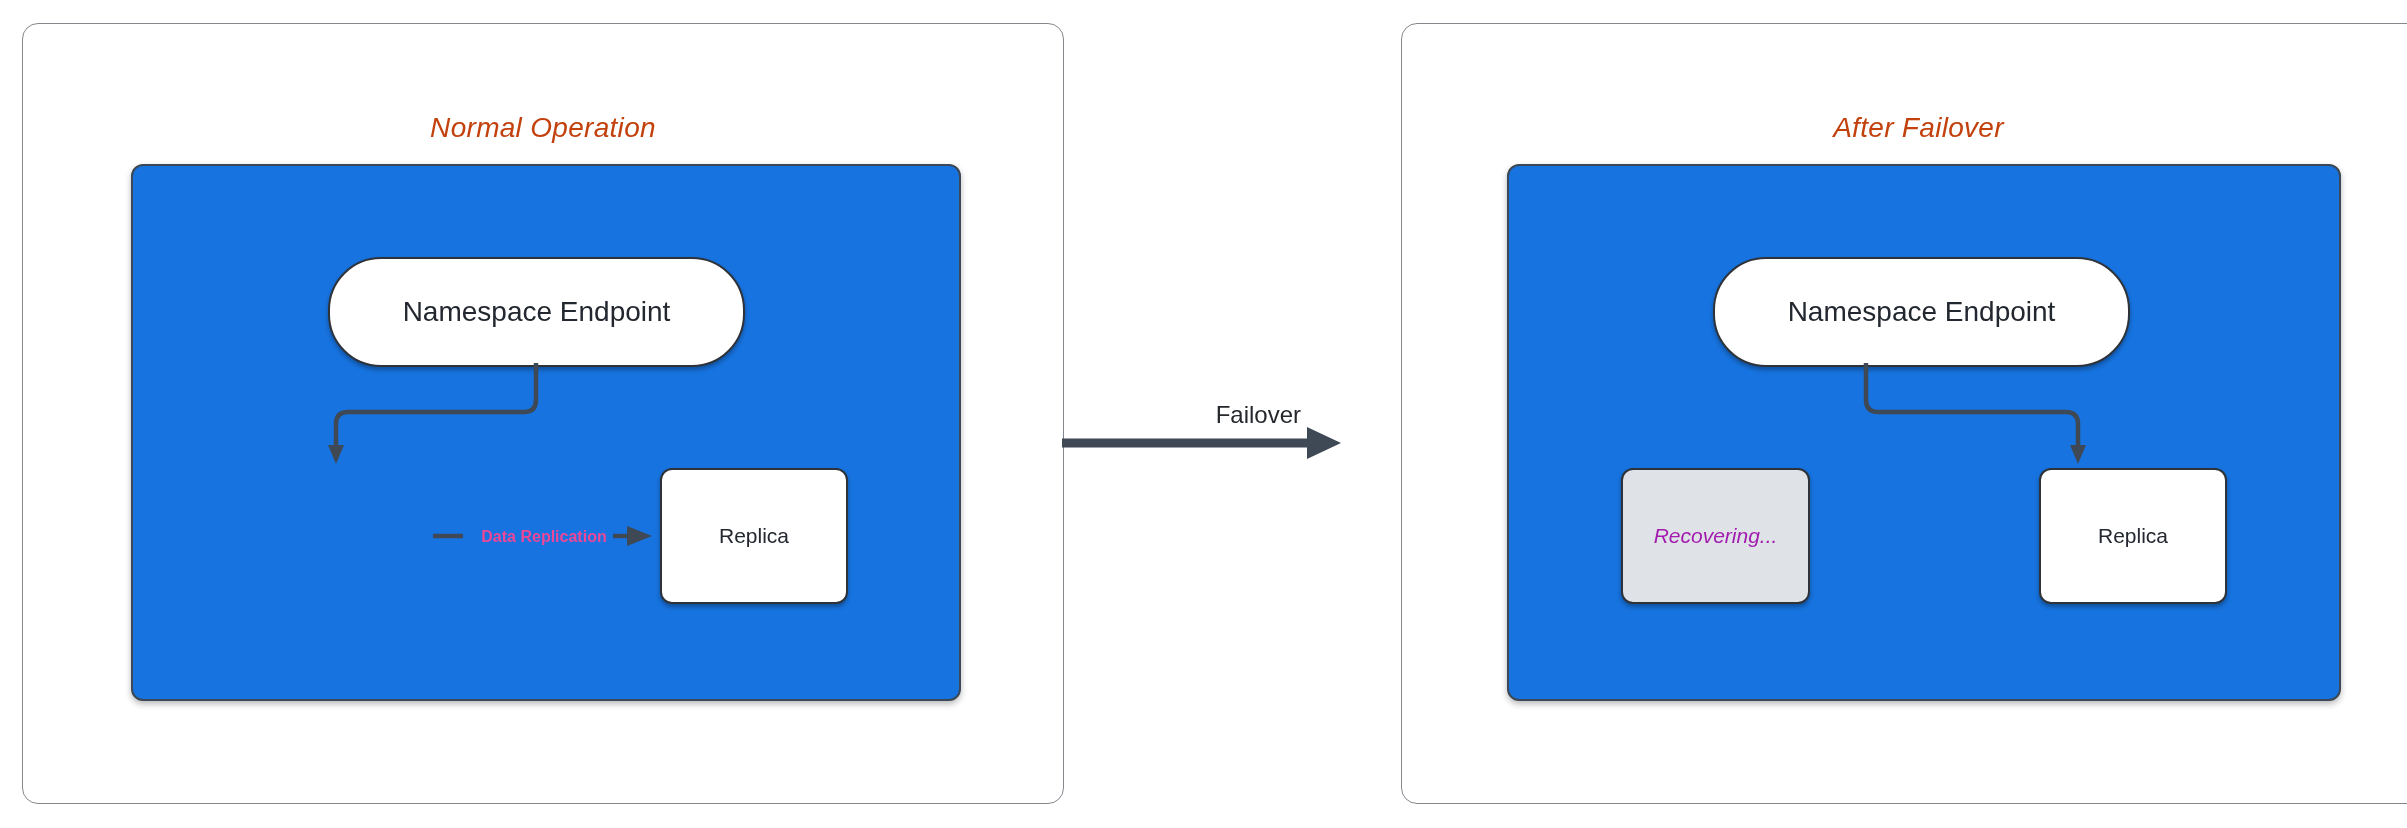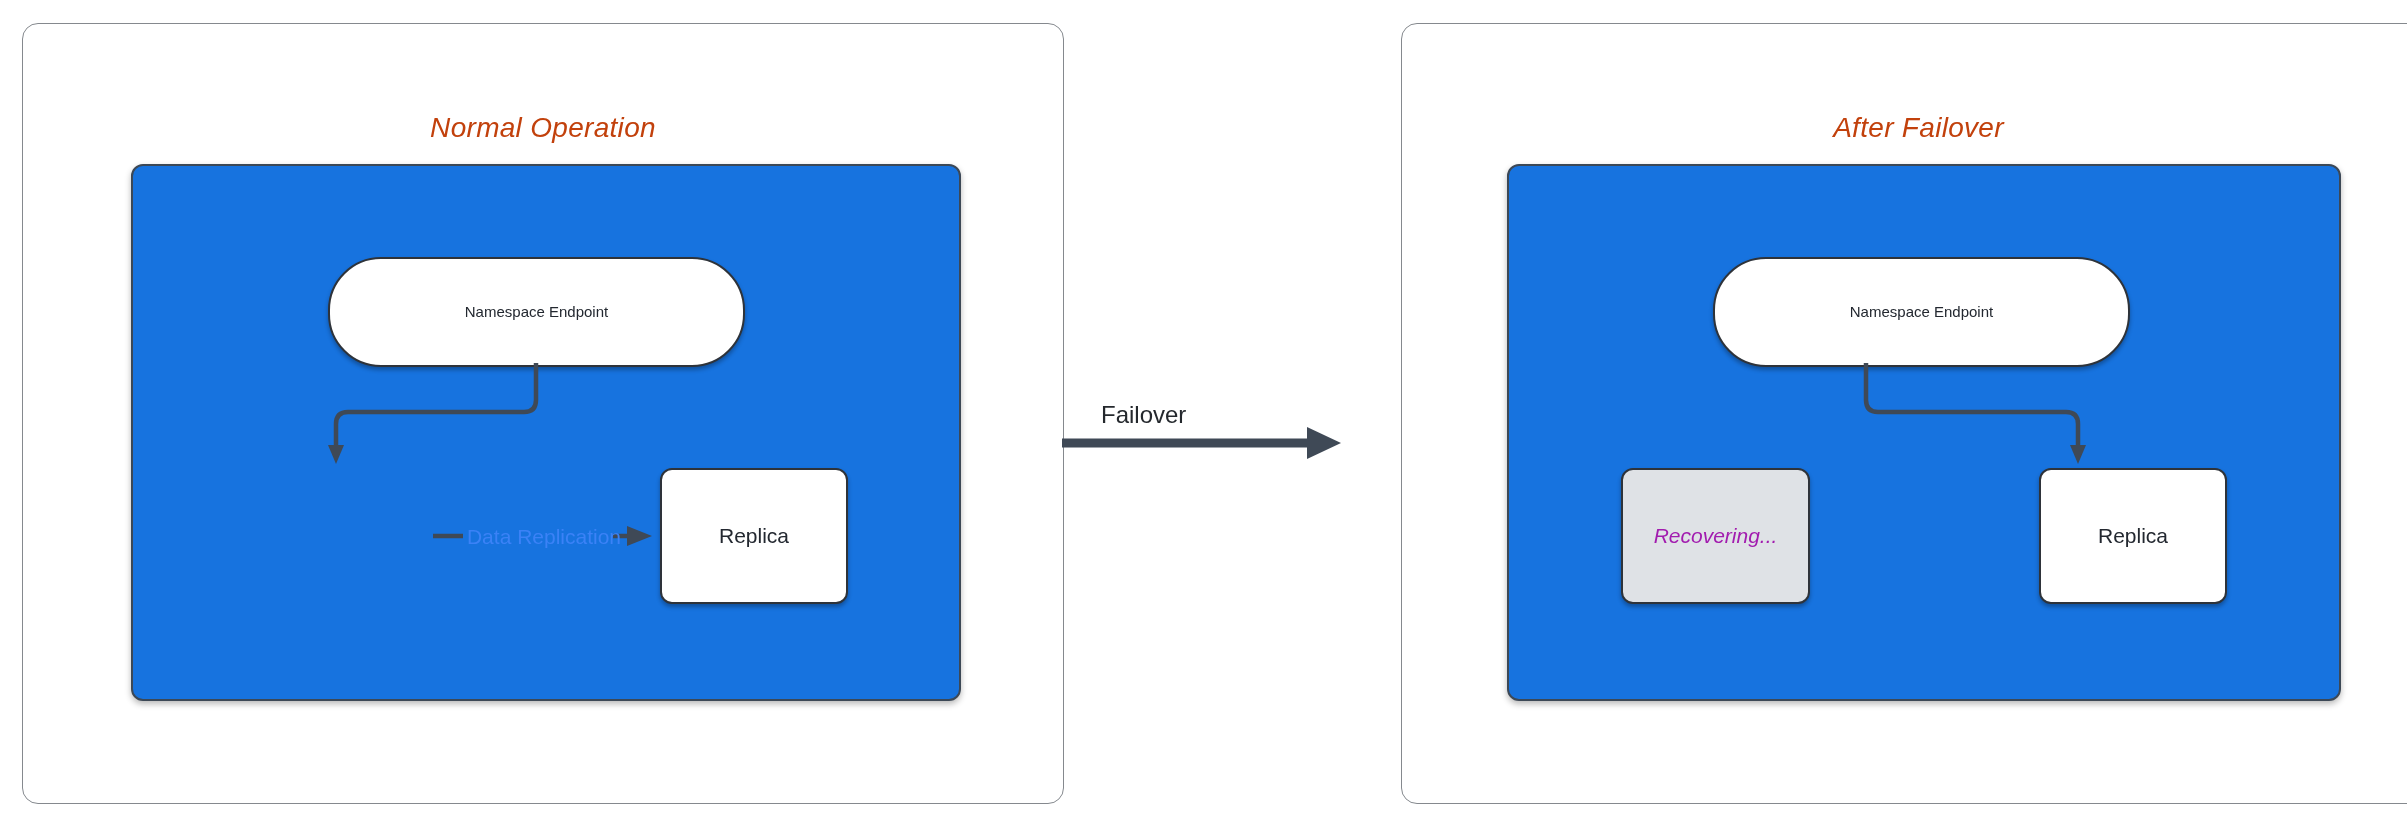--- a/index.html
+++ b/index.html
@@ -33,30 +33,30 @@
   .node{
     position:absolute;top:444px;height:136px;background:#ffffff;
     border:2.5px solid #2E333A;border-radius:12px;display:flex;
     align-items:center;justify-content:center;text-align:center;
     box-shadow:0 3px 4px rgba(0,0,0,.3);padding:0 20px;box-sizing:border-box;
   }
   #primary-node{left:217px;width:194px;}
   #replica-left{left:637px;width:188px;}
   #recovering-node{left:219px;width:189px;background:#DFE2E6;}
   #replica-right{left:637px;width:188px;}
-  .nlabel{font-size:15px;color:#232830;line-height:1.3;}
+  .nlabel{font-size:28px;color:#232830;line-height:1.3;}
   .node .nlabel{font-size:21px;}
   #recovering-node .nlabel{font-style:italic;color:#a21caf;}
   .edge-label{
     position:absolute;left:431px;top:500px;width:180px;height:26px;line-height:26px;
-    text-align:center;font-size:21px;font-weight:normal;color:#3b82f6;z-index:4;
+    text-align:center;font-size:16px;font-weight:bold;color:#ec4899;z-index:4;
   }
   .flabel{
     position:absolute;left:1101px;top:400px;width:200px;height:30px;line-height:30px;
-    text-align:left;font-size:24px;color:#24282D;z-index:4;
+    text-align:right;font-size:24px;color:#24282D;z-index:4;
   }
   .overlay{position:absolute;left:0;top:0;z-index:3;pointer-events:none;}
 </style>
 </head>
 <body>
 
 <div class="canvas">
 
   <section class="panel" id="panel-left">
     <div class="ptitle">Normal Operation</div>

